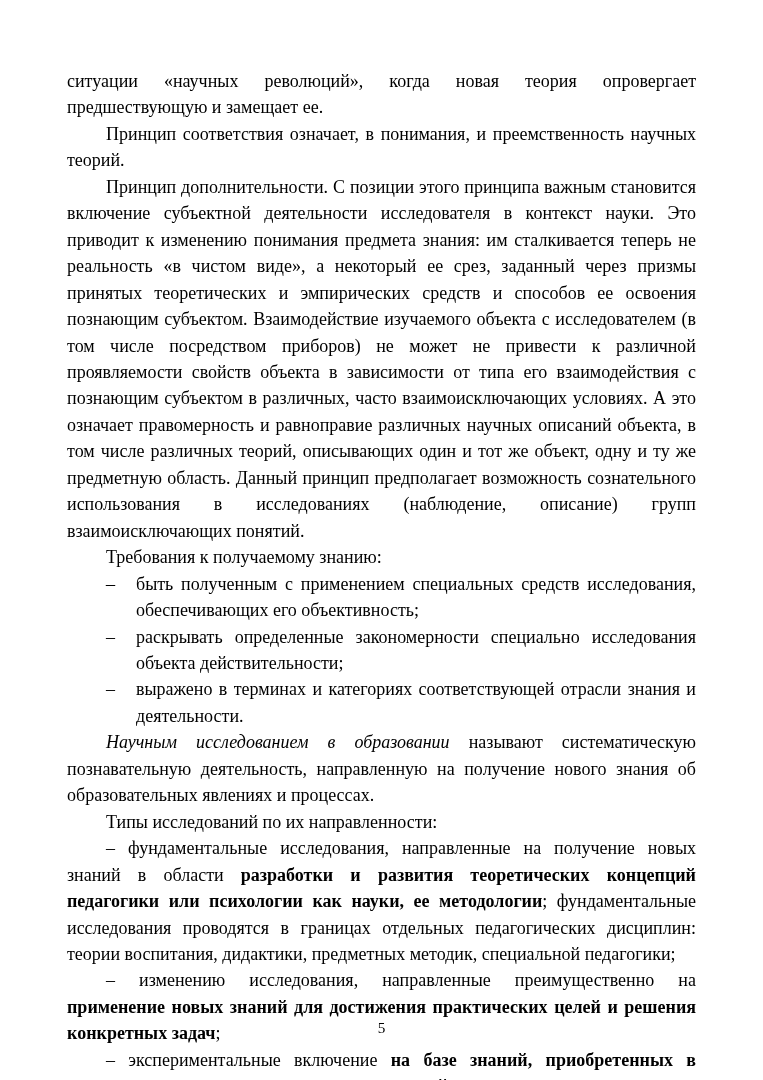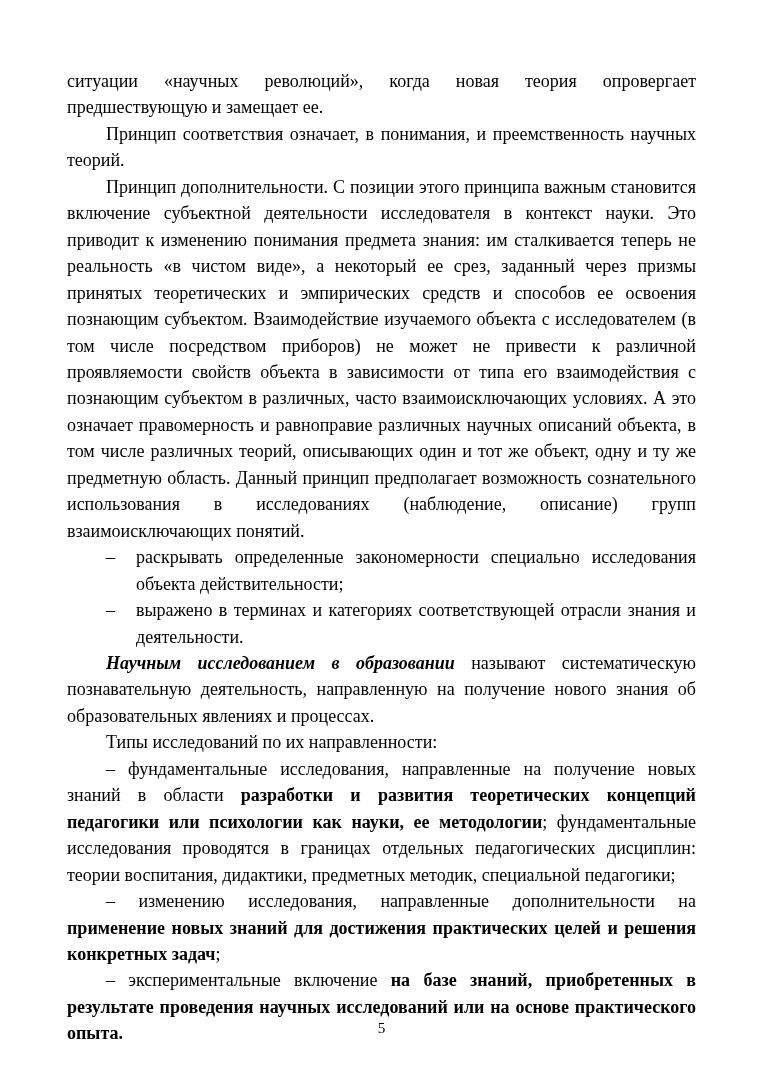--- a/index.html
+++ b/index.html
@@ -34,21 +34,21 @@
   }
   .noindent {
     text-indent: 0;
   }
   .italic {
   }
   .bold {
     font-weight: bold;
   }
   .bolditalic {
-    font-weight: bold;
+    font-weight: normal;
     font-style: italic;
   }
   .list {
     margin: 0;
     padding: 0;
     list-style: none;
   }
   .list-item {
     position: relative;
     padding-left: 69px;
@@ -83,27 +83,31 @@
     </p>
 
     <p class="indent">
       <span>Принцип соответствия означает, в понимания, и преемственность научных теорий.</span>
     </p>
 
     <p class="indent">
       <span class="italic">Принцип дополнительности</span><span>. С позиции этого принципа важным становится включение субъектной деятельности исследователя в контекст науки. Это приводит к изменению понимания предмета знания: им сталкивается теперь не реальность «в чистом виде», а некоторый ее срез, заданный через призмы принятых теоретических и эмпирических средств и способов ее освоения познающим субъектом. Взаимодействие изучаемого объекта с исследователем (в том числе посредством приборов) не может не привести к различной проявляемости свойств объекта в зависимости от типа его взаимодействия с познающим субъектом в различных, часто взаимоисключающих условиях. А это означает правомерность и равноправие различных научных описаний объекта, в том числе различных теорий, описывающих один и тот же объект, одну и ту же предметную область. Данный принцип предполагает возможность сознательного использования в исследованиях (наблюдение, описание) групп взаимоисключающих понятий.</span>
     </p>
 
+    <p class="indent">
+      <span class="italic">Требования к получаемому знанию:</span>
+    </p>
 
     <ul class="list">
       <li class="list-item">
         <span class="dash">–</span>
       </li>
       <li class="list-item">
         <span class="dash">–</span>
+        <span>быть полученным с применением специальных средств исследования, обеспечивающих его объективность;</span>
       </li>
       <li class="list-item">
         <span class="dash">–</span>
         <span>раскрывать определенные закономерности специально исследования объекта действительности;</span>
       </li>
       <li class="list-item">
         <span class="dash">–</span>
         <span>выражено в терминах и категориях соответствующей отрасли знания и деятельности.</span>
       </li>
     </ul>
@@ -111,21 +115,21 @@
     <p class="indent">
       <span class="bolditalic">Научным исследованием в образовании</span><span> называют систематическую познавательную деятельность, направленную на получение нового знания об образовательных явлениях и процессах.</span>
     </p>
 
     <p class="indent">
       <span>Типы исследований по их направленности:</span>
     </p>
 
     <p class="dash-para"><span>– </span><span class="italic">фундаментальные исследования,</span><span> направленные на получение новых знаний в области </span><span class="bold">разработки и развития теоретических концепций педагогики или психологии как науки, ее методологии</span><span>; фундаментальные исследования проводятся в границах отдельных педагогических дисциплин: теории воспитания, дидактики, предметных методик, специальной педагогики;</span></p>
 
-    <p class="dash-para"><span>– </span><span class="italic">изменению исследования,</span><span> направленные дополнительности на </span><span class="bold">применение новых знаний для достижения практических целей и решения конкретных задач</span><span>;</span></p>
+    <p class="dash-para"><span>– </span><span class="italic">изменению исследования,</span><span> направленные преимущественно на </span><span class="bold">применение новых знаний для достижения практических целей и решения конкретных задач</span><span>;</span></p>
 
     <p class="dash-para"><span>– </span><span class="italic">экспериментальные включение</span><span> </span><span class="bold">на базе знаний, приобретенных в результате проведения научных исследований или на основе практического опыта.</span></p>
 
   </div>
 
   <div class="footer">
     <span>5</span>
   </div>
 </div>
 

